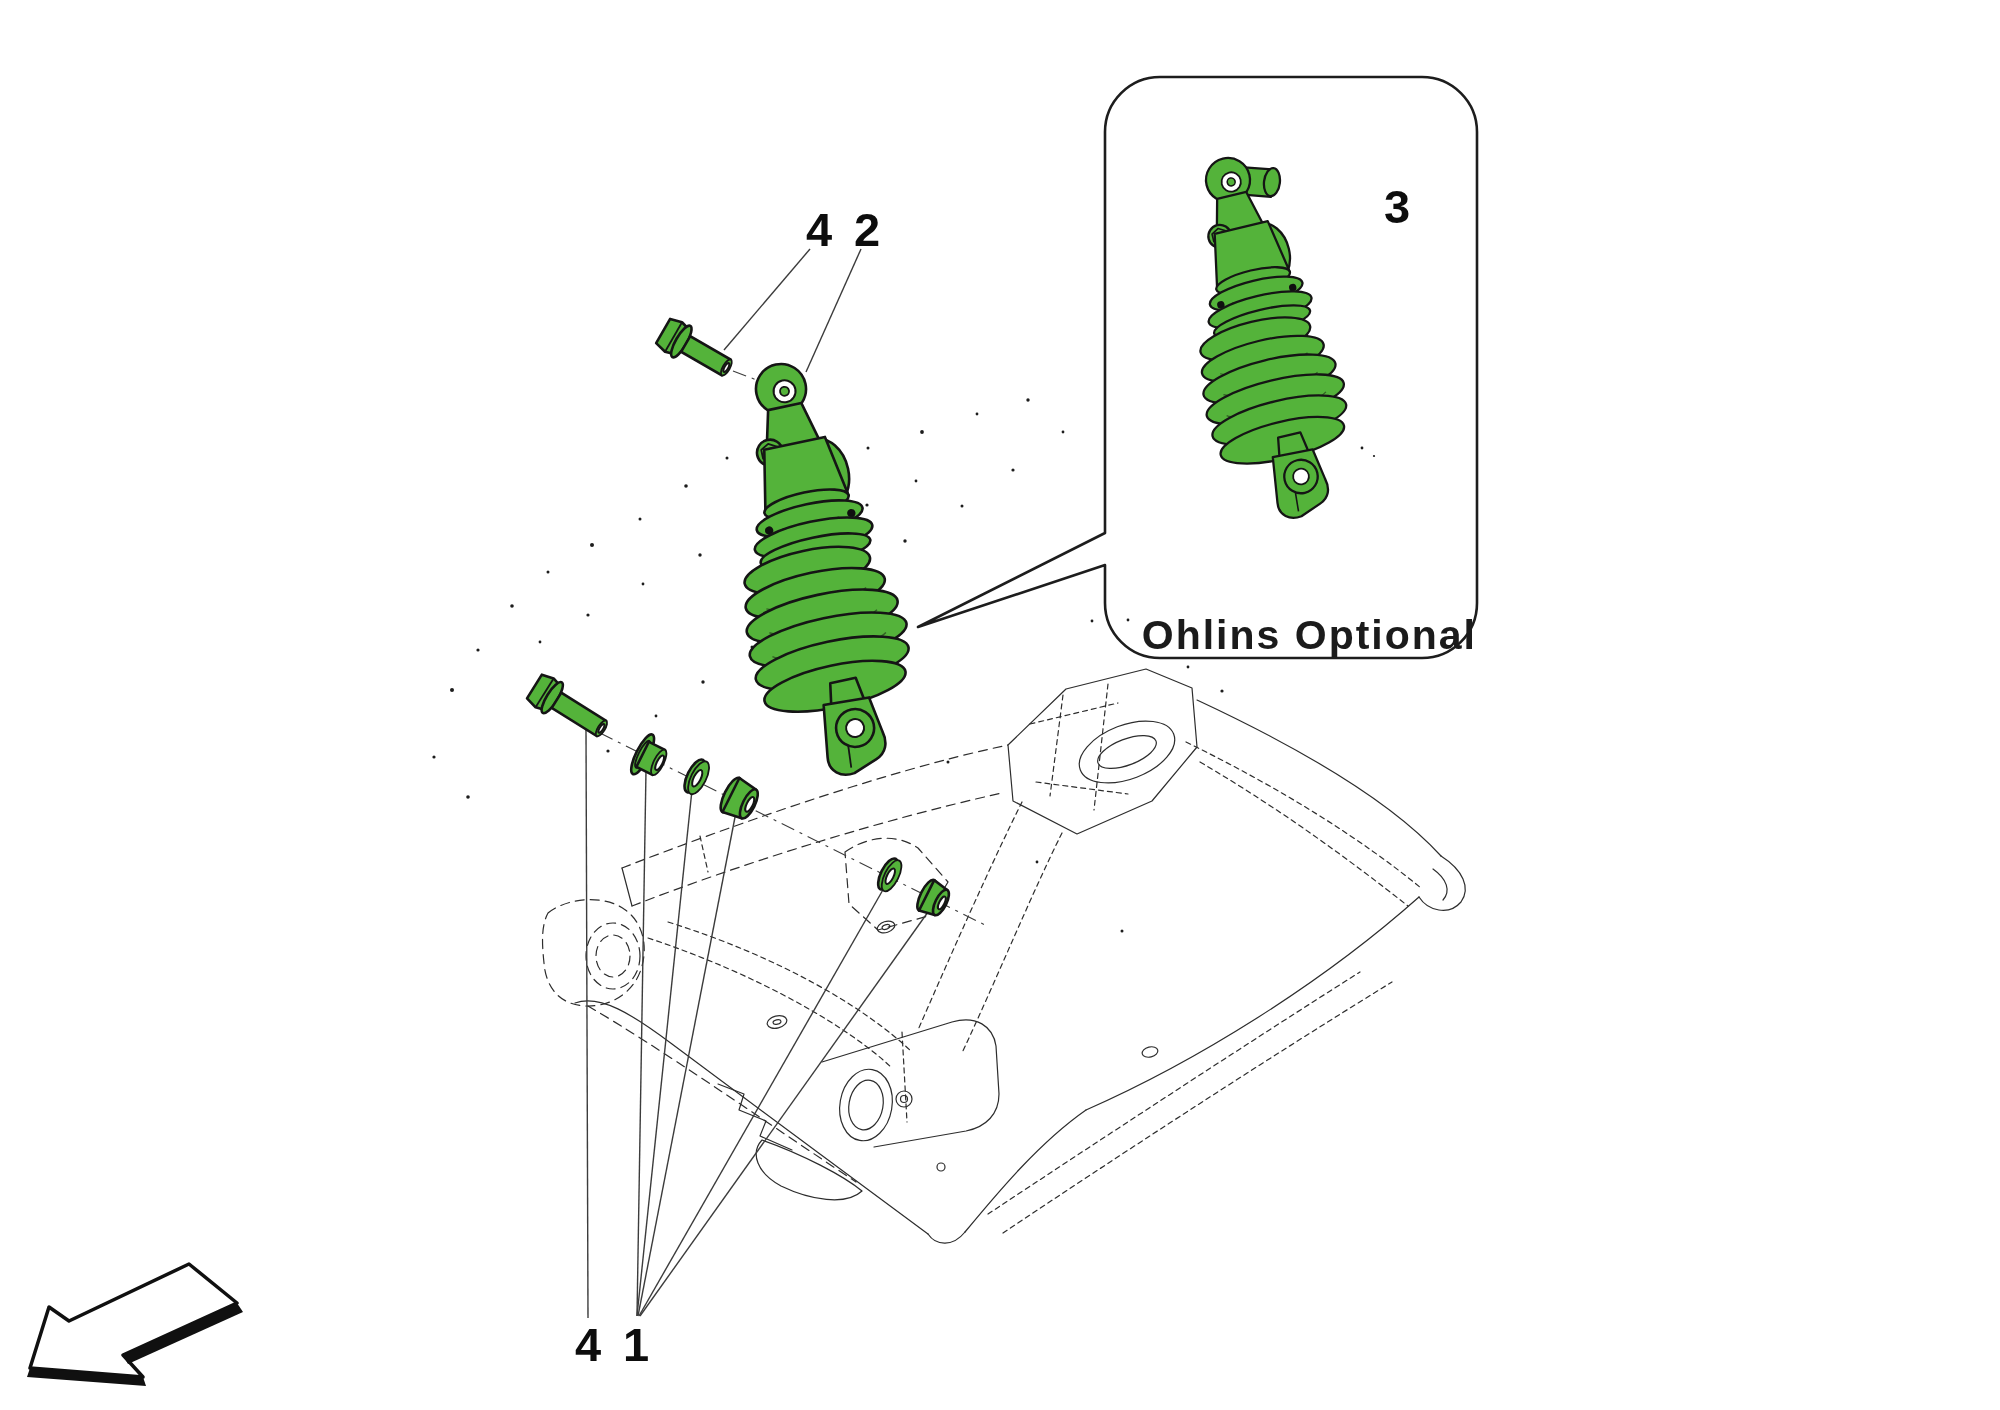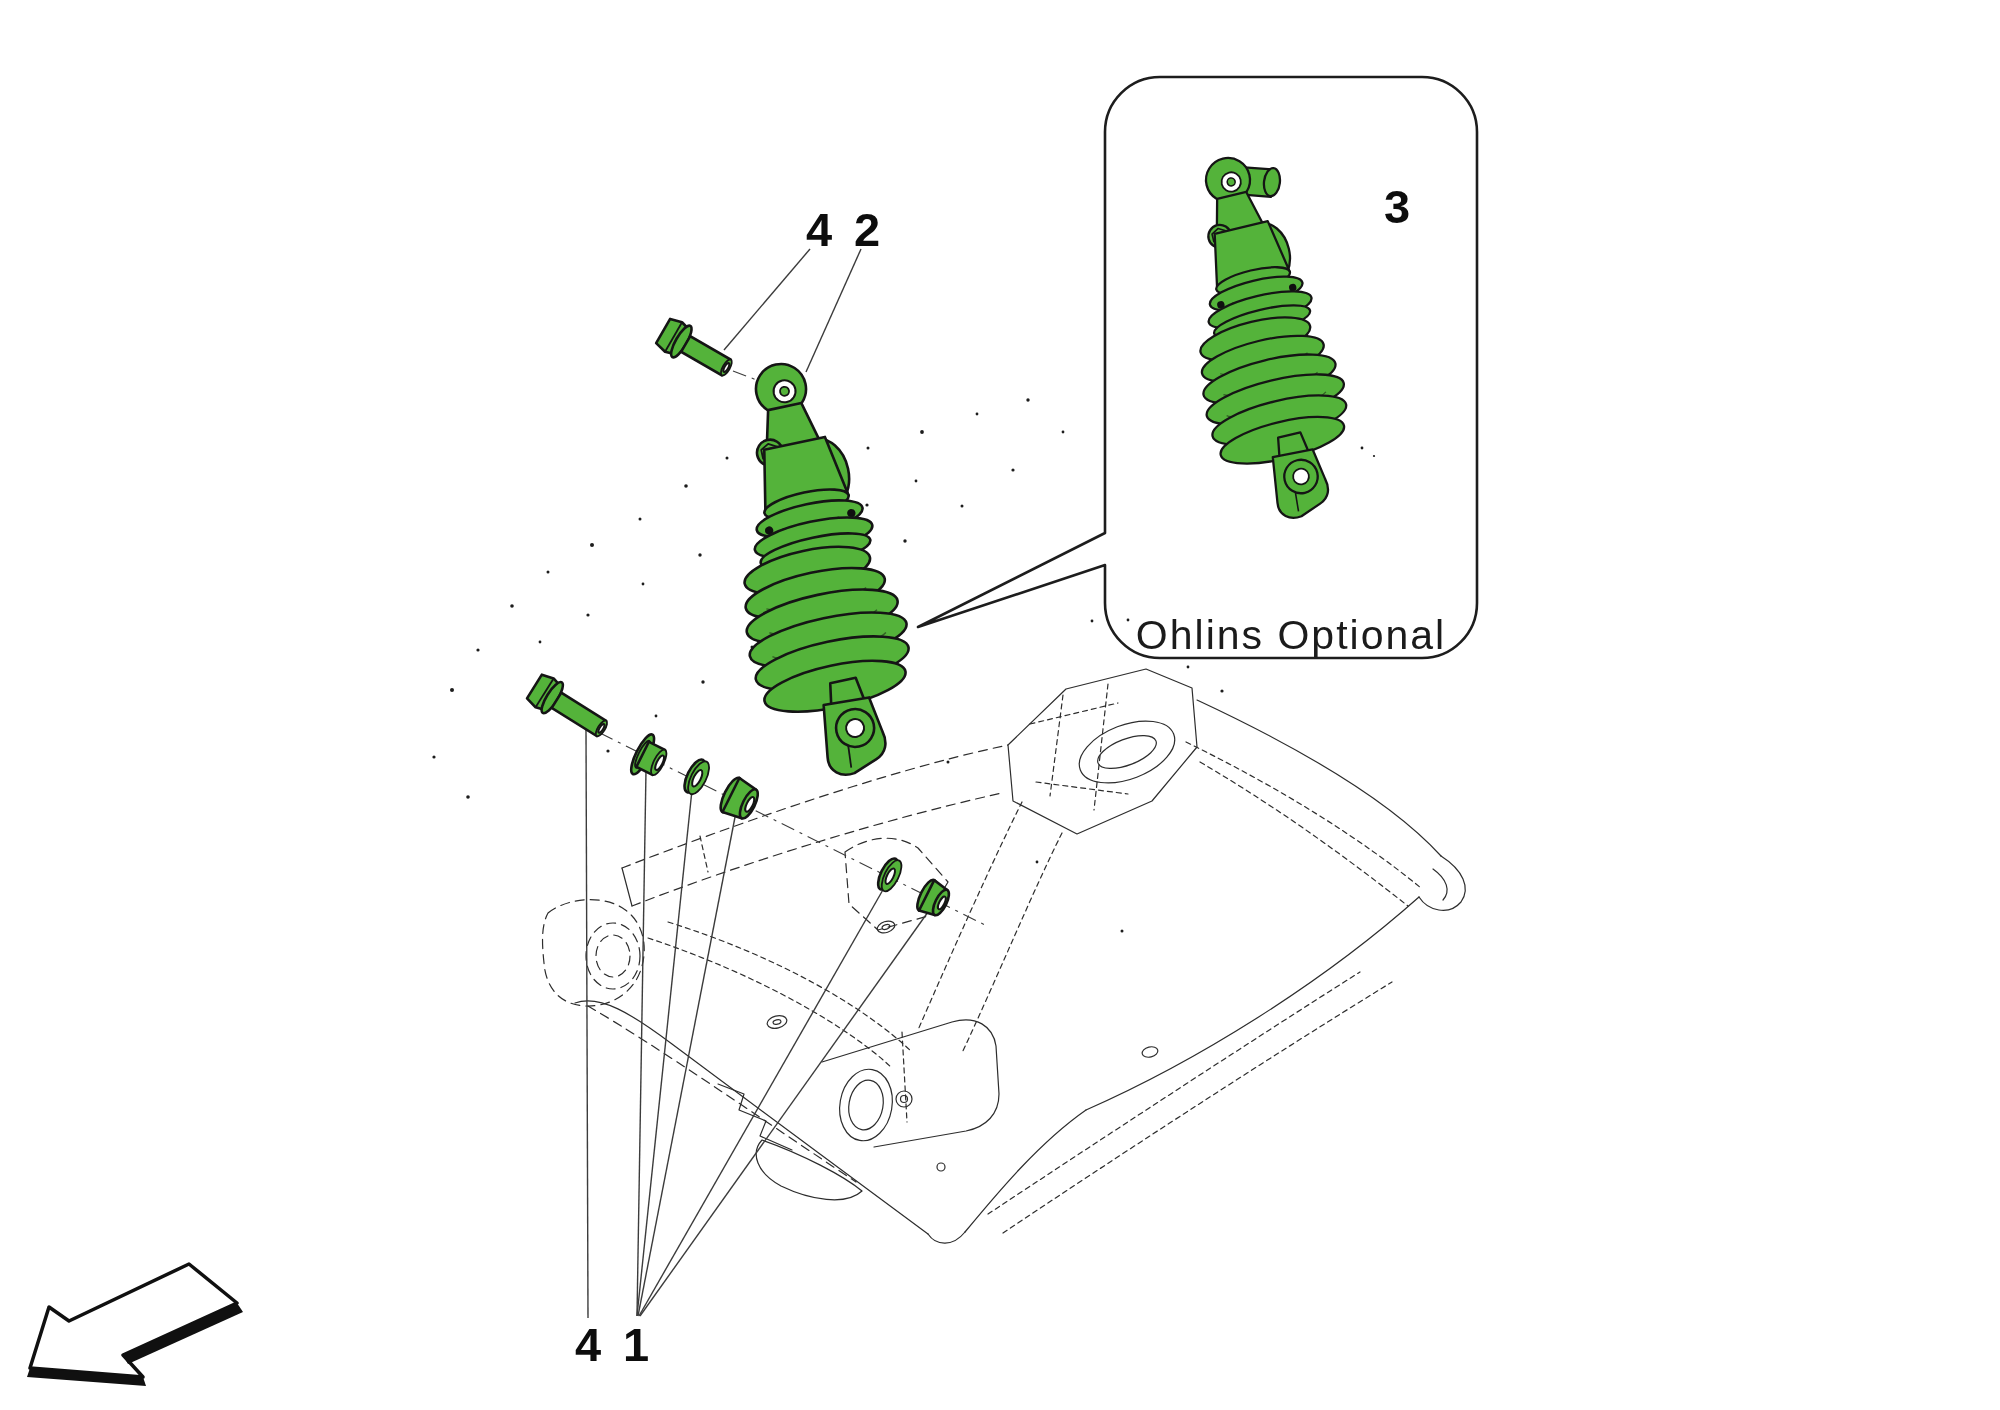--- a/index.html
+++ b/index.html
@@ -33,22 +33,22 @@
   
   .arrow-face{fill:#ffffff;stroke:#101010;stroke-width:3.5;stroke-linejoin:round;}
   .arrow-depth{fill:#101010;stroke:none;}
   .dot{fill:#1d1d1d;stroke:none;}
   
   .callout-label{
     position:absolute;transform:translate(-50%,-50%);
     font-size:47px;font-weight:700;color:#0d0d0d;line-height:1;white-space:nowrap;
   }
   .inset-caption{
-    position:absolute;left:1105px;top:612px;width:372px;text-align:center;
-    font-size:41px;font-weight:400;letter-spacing:2px;color:#1b1b1b;white-space:nowrap;
+    position:absolute;left:1105px;top:612px;width:372px;text-align:right;
+    font-size:41px;font-weight:700;letter-spacing:2px;color:#1b1b1b;white-space:nowrap;
   }
 </style>
 </head>
 <body>
 
 <div class="stage">
 
 <svg width="2000" height="1410" viewBox="0 0 2000 1410">
 
   <g>

